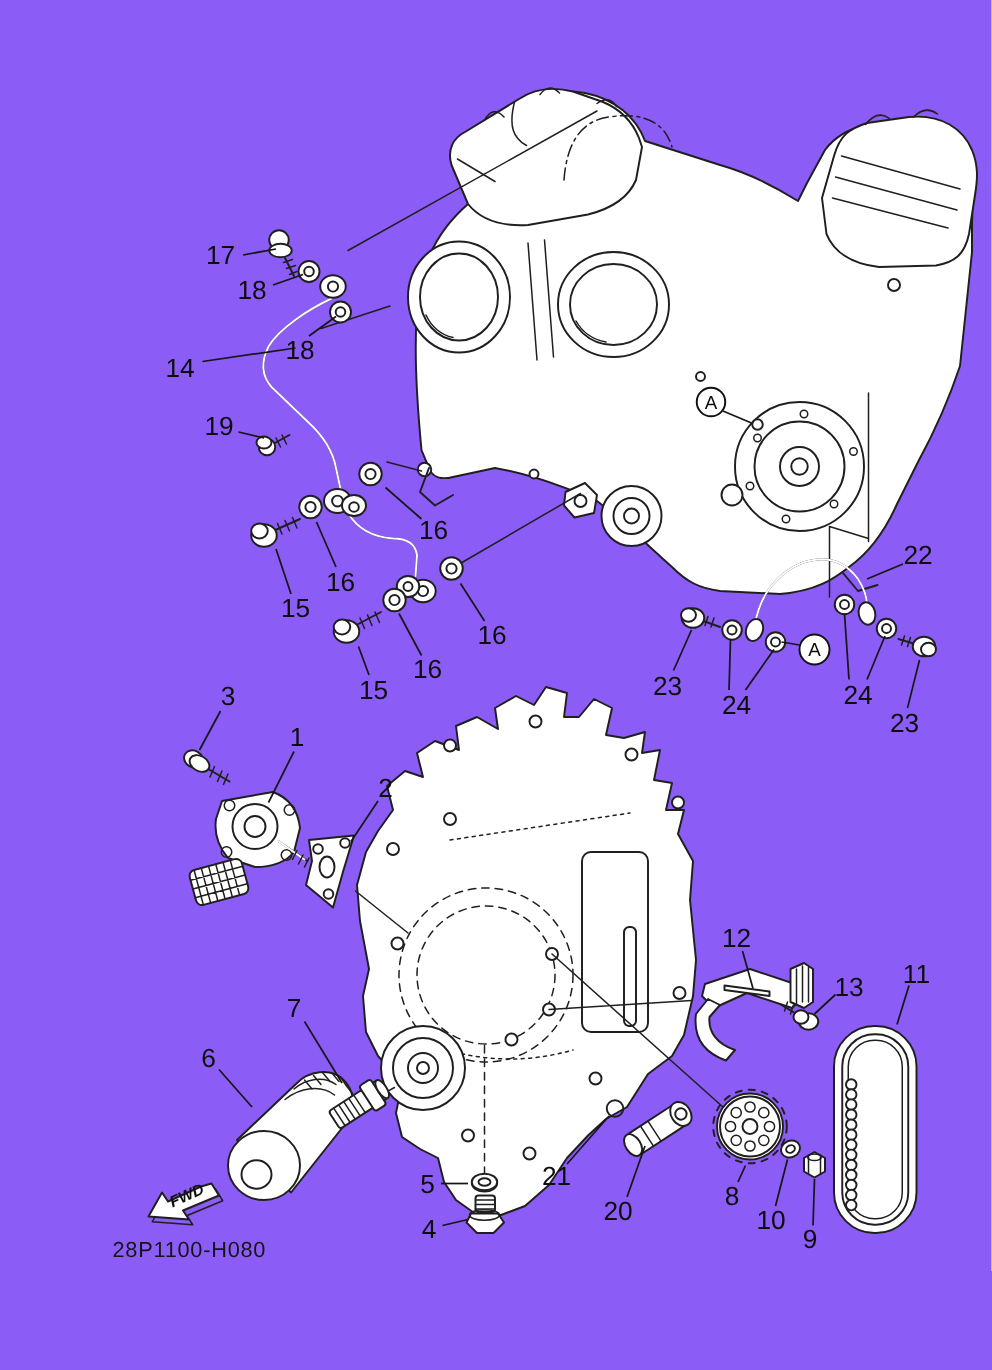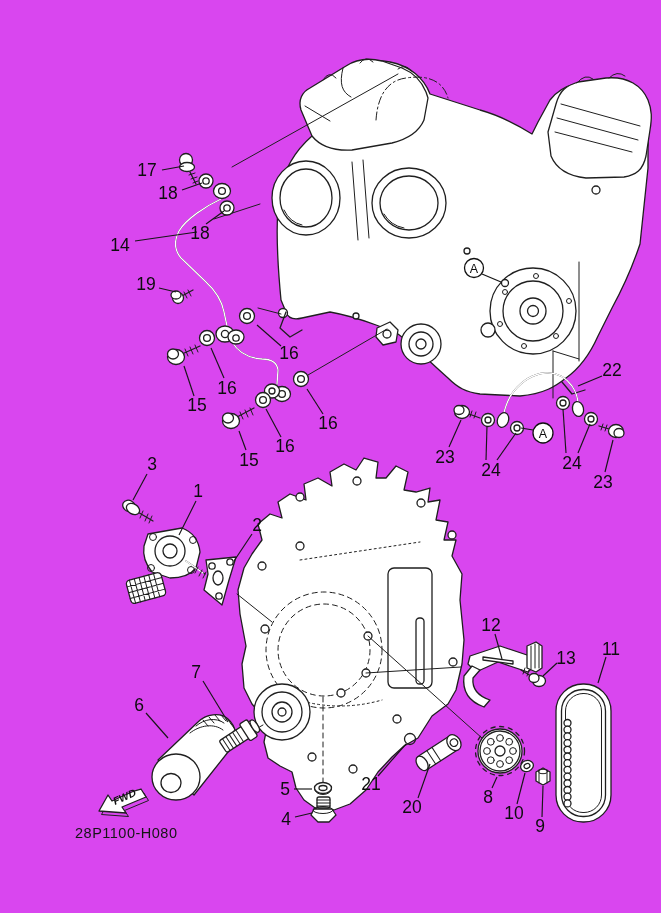--- a/index.html
+++ b/index.html
@@ -1,16 +1,16 @@
 <!DOCTYPE html>
 <html><head>
 <meta charset="utf-8">
 <style>
   html,body{margin:0;padding:0;background:#fff;}
-  .stage{position:relative;width:661px;height:913px;background:#d946ef;overflow:hidden;}
+  .stage{position:relative;width:661px;height:913px;background:#8b5cf6;overflow:hidden;}
   svg{display:block;}
   .art path,.art circle,.art ellipse,.art rect,.art polyline,.art line{
     fill:none;stroke:#1f1f1f;stroke-width:1.3;stroke-linecap:round;stroke-linejoin:round;}
   .art .w{fill:#ffffff;}
   .art .thin{stroke-width:1;}
   .art .dash{stroke-dasharray:5 4;}
   .art .dashdot{stroke-dasharray:8 3 2 3;}
   .art .dot{stroke-dasharray:2 3;}
   .pipe-outer{stroke-width:5.5;}
   .pipe-inner{stroke:#ffffff !important;stroke-width:3;}

